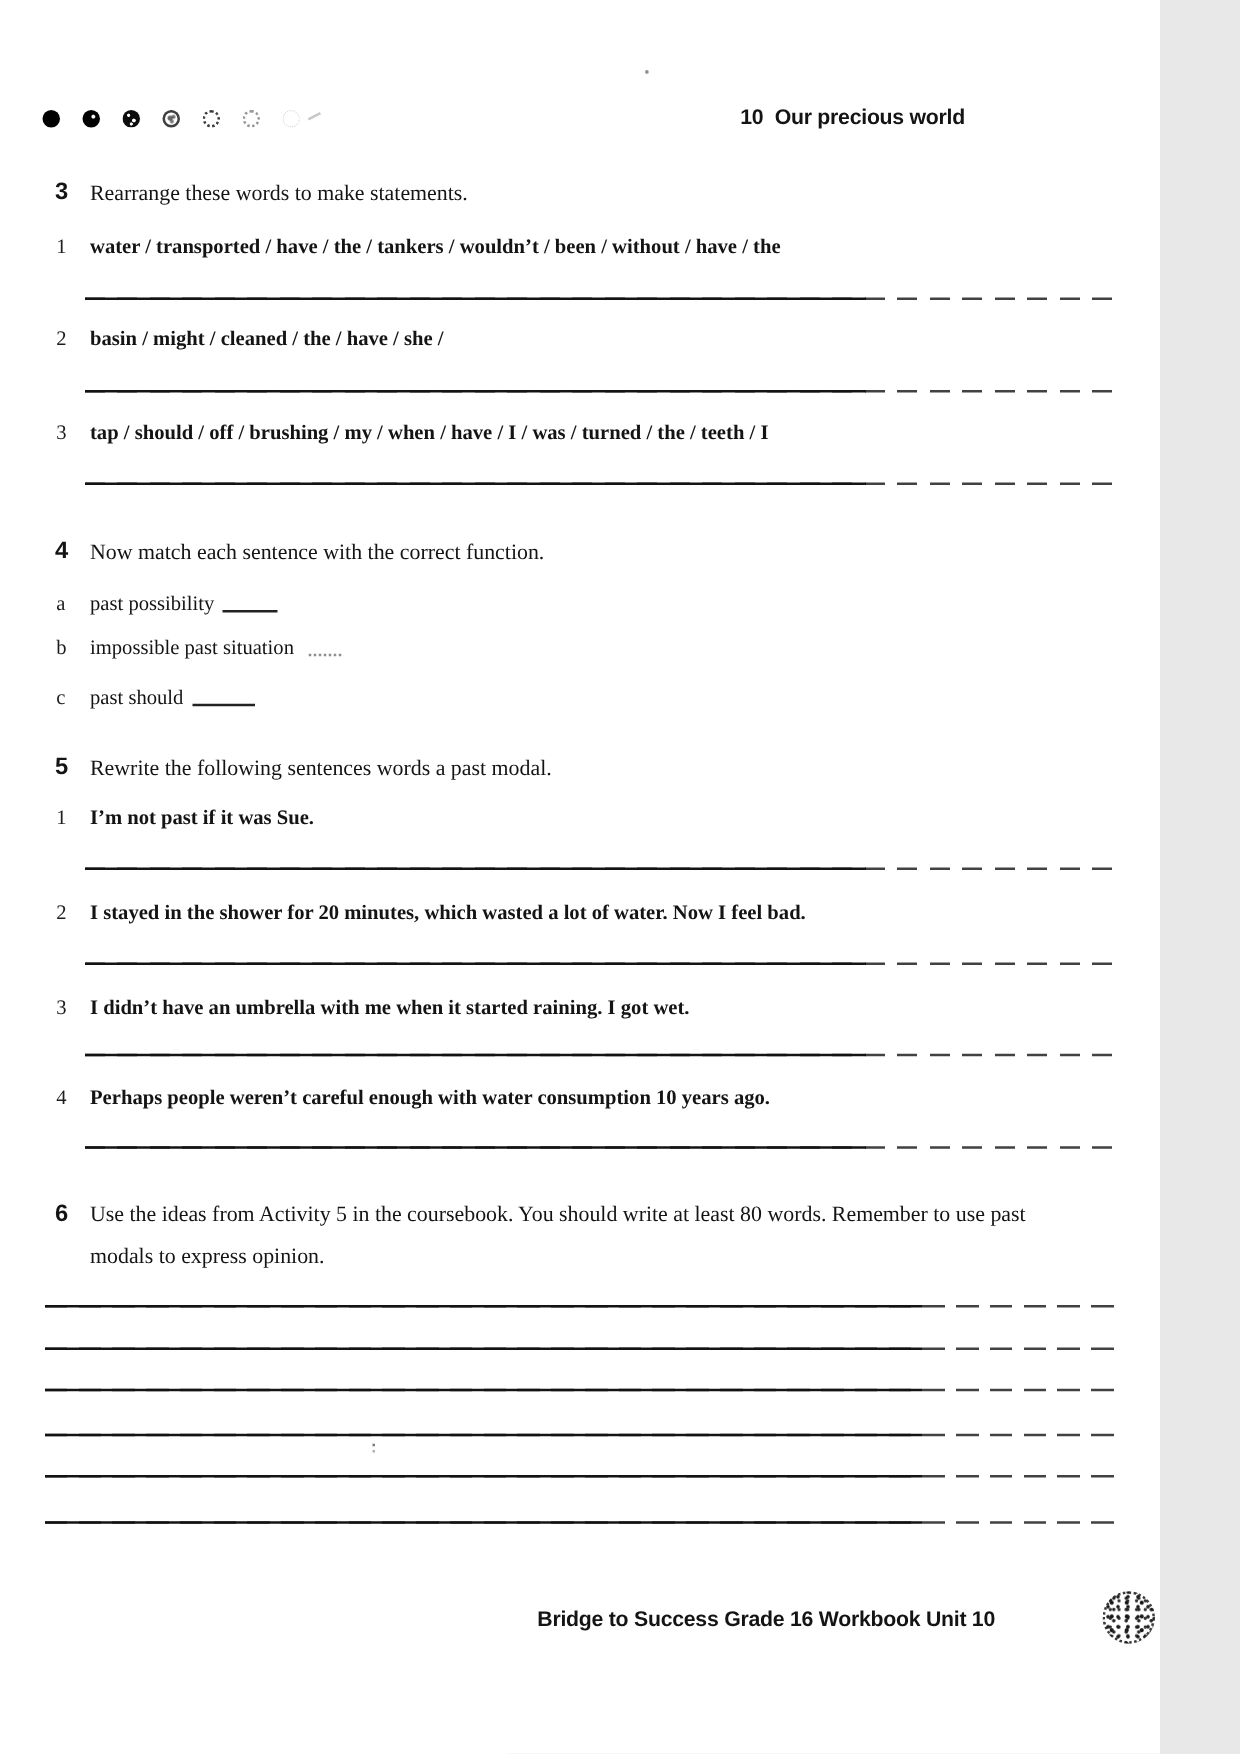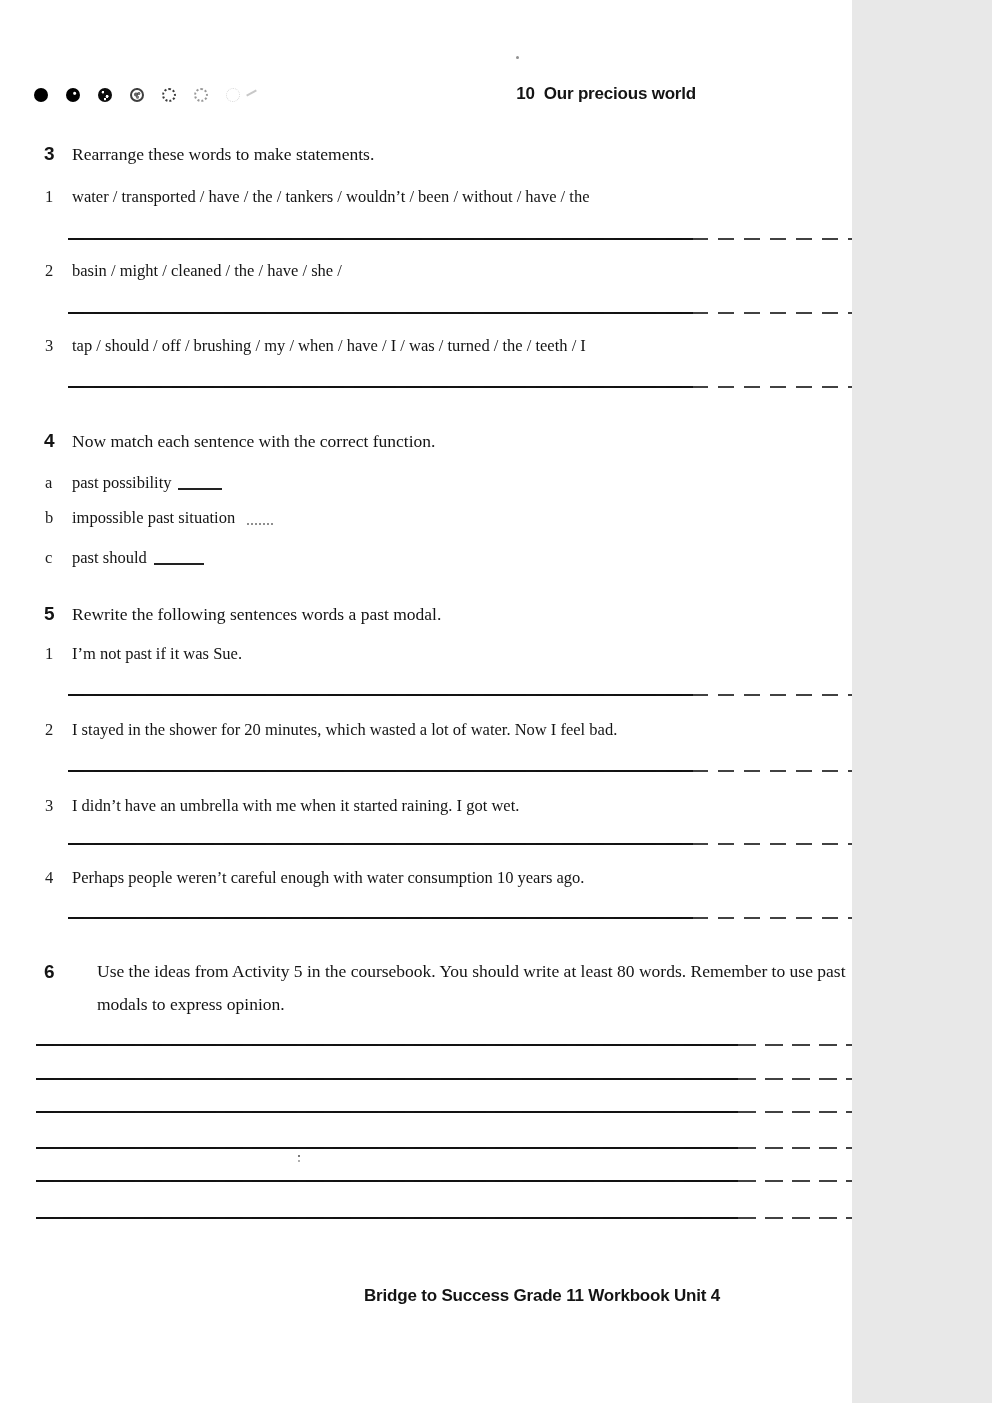--- a/index.html
+++ b/index.html
@@ -1,18 +1,18 @@
 <!DOCTYPE html>
 <html><head>
 <meta charset="utf-8">
 <style>
   html,body{margin:0;padding:0;background:#e8e8e8;}
   .page{
     position:relative;
-    width:852px;height:1403px;
+    width:928px;height:1403px;
     background:#ffffff;
     overflow:hidden;
     font-family:"Liberation Serif","DejaVu Serif",serif;
     color:#141414;
   }
   
   .dots-row{position:absolute;top:88px;left:34px;display:flex;gap:18px;}
   .dot{width:14px;height:14px;border-radius:50%;box-sizing:border-box;}
   .d1{background:#000;}
   .d2{background:radial-gradient(circle at 62% 38%, #fff 0 1px, #000 2px);}
@@ -59,26 +59,26 @@
     background:repeating-linear-gradient(180deg,#121212 0 86px,transparent 86px 102px);
   }
 
   
   .ex-head{position:absolute;left:44px;display:flex;gap:12px;}
   .ex-num{
     font-family:"Liberation Sans","DejaVu Sans",sans-serif;
     font-weight:700;font-size:19px;line-height:24px;width:16px;flex:none;
   }
   .ex-instr{font-weight:400;font-size:17.5px;line-height:24px;}
-  .ex-instr.wide{width:772px;line-height:33px;margin-left:25px;}
+  .ex-instr.wide{width:772px;line-height:33px;}
 
   
   .item{position:absolute;left:45px;display:flex;gap:11px;font-size:16.5px;line-height:22px;}
   .item-num{width:16px;flex:none;color:#1d1d1d;}
-  .item-text{white-space:nowrap;}
+  .item-text{white-space:nowrap;font-weight:bold;}
 
   
   .blank{display:inline-block;height:13px;box-sizing:border-box;vertical-align:-2px;margin-left:7px;}
   .blank.solid-a{width:44px;border-bottom:2px solid #222;}
   .blank.faint-b{width:26px;border-bottom:2px dotted rgba(30,30,30,.5);margin-left:12px;}
   .blank.solid-c{width:50px;border-bottom:2px solid #222;}
 
   
   .ans{
     position:absolute;left:68px;width:822px;height:2px;
@@ -193,21 +193,21 @@
     <span class="ex-num" style="line-height:33px">6</span>
     <span class="ex-instr wide">Use the ideas from Activity 5 in the coursebook. You should write at least 80 words. Remember to use past modals to express opinion.</span>
   </div>
   <div class="wline y1044"></div>
   <div class="wline y1078"></div>
   <div class="wline y1111"></div>
   <div class="wline y1147"></div>
   <div class="wline y1180"></div>
   <div class="wline y1217"></div>
 
-  <div class="footer-caption">Bridge to Success Grade 11 Workbook Unit 4</div>
+  <div class="footer-caption">Bridge to Success Grade 16 Workbook Unit 10</div>
   <div class="stamp"></div>
 
   <div class="speck sp1"></div>
   <div class="speck sp2"></div>
   <div class="speck sp3"></div>
   <div class="speck sp4"></div>
 
 </div>
 
 </body></html>

